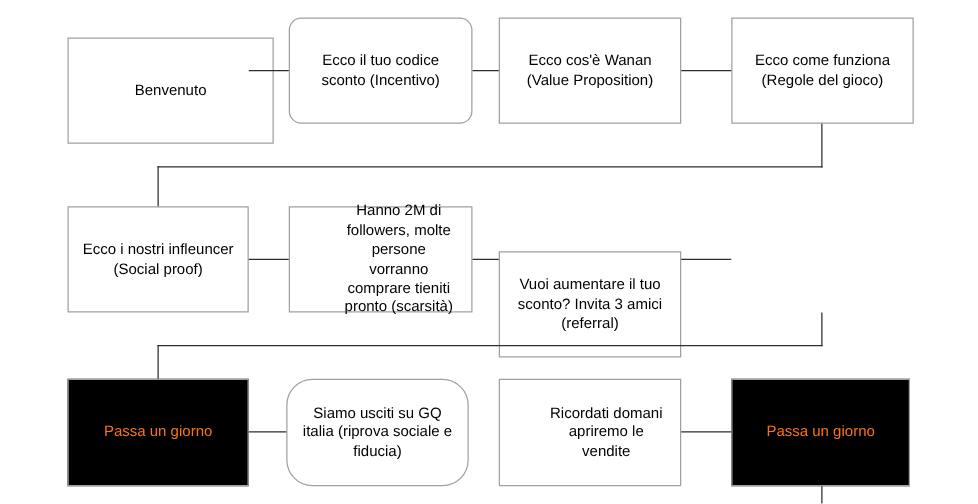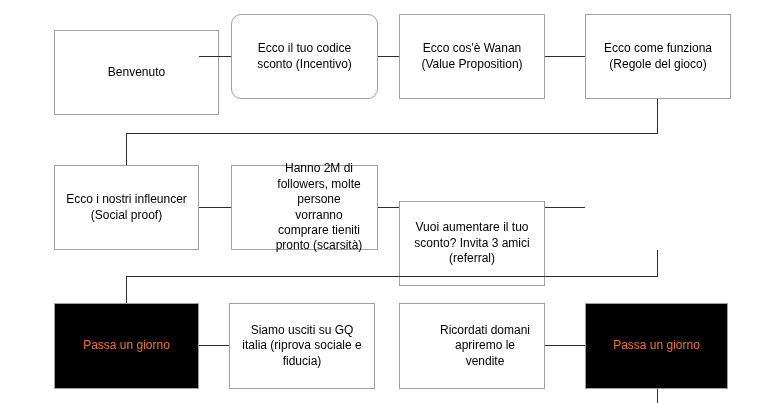--- a/index.html
+++ b/index.html
@@ -44,21 +44,21 @@
   <div class="node" style="left:54px; top:30px; width:165px; height:85px;">Benvenuto</div>
   <div class="node" style="left:231px; top:14px; width:147px; height:85px;border-radius:10px;">Ecco il tuo codice sconto (Incentivo)</div>
   <div class="node" style="left:585px; top:14px; width:146px; height:85px;">Ecco come funziona (Regole del gioco)</div>
   <div class="node" style="left:399px; top:14px; width:146px; height:85px;">Ecco cos'è Wanan (Value Proposition)</div>
 
   <div class="node" style="left:54px; top:165px; width:145px; height:85px;">Ecco i nostri infleuncer (Social proof)</div>
   <div class="node" style="left:231px; top:165px; width:147px; height:85px;padding-left:40px;">Hanno 2M di followers, molte persone vorranno comprare tieniti pronto (scarsità)</div>
   <div class="node" style="left:399px; top:165px; width:146px; height:85px;margin-top:36px;">Vuoi aumentare il tuo sconto? Invita 3 amici (referral)</div>
 
   <div class="node dark" style="left:54px; top:303px; width:145px; height:86px;">Passa un giorno</div>
-  <div class="node" style="left:229px; top:303px; width:146px; height:86px;">Siamo usciti su GQ italia (riprova sociale e fiducia)</div>
+  <div class="node" style="left:229px; top:303px; width:146px; height:86px;border-radius:21px;">Siamo usciti su GQ italia (riprova sociale e fiducia)</div>
   <div class="node" style="left:399px; top:303px; width:146px; height:86px;padding-left:37px;">Ricordati domani apriremo le vendite</div>
   <div class="node dark" style="left:585px; top:303px; width:143px; height:86px;">Passa un giorno</div>
 
   <div class="line h" style="left:199px; top:56px; width:32px;"></div>
   <div class="line h" style="left:378px; top:56px; width:21px;"></div>
   <div class="line h" style="left:545px; top:56px; width:40px;"></div>
 
   <div class="line v" style="left:657px; top:99px; height:35px;"></div>
   <div class="line h" style="left:126px; top:133px; width:532px;"></div>
   <div class="line v" style="left:126px; top:133px; height:32px;"></div>

